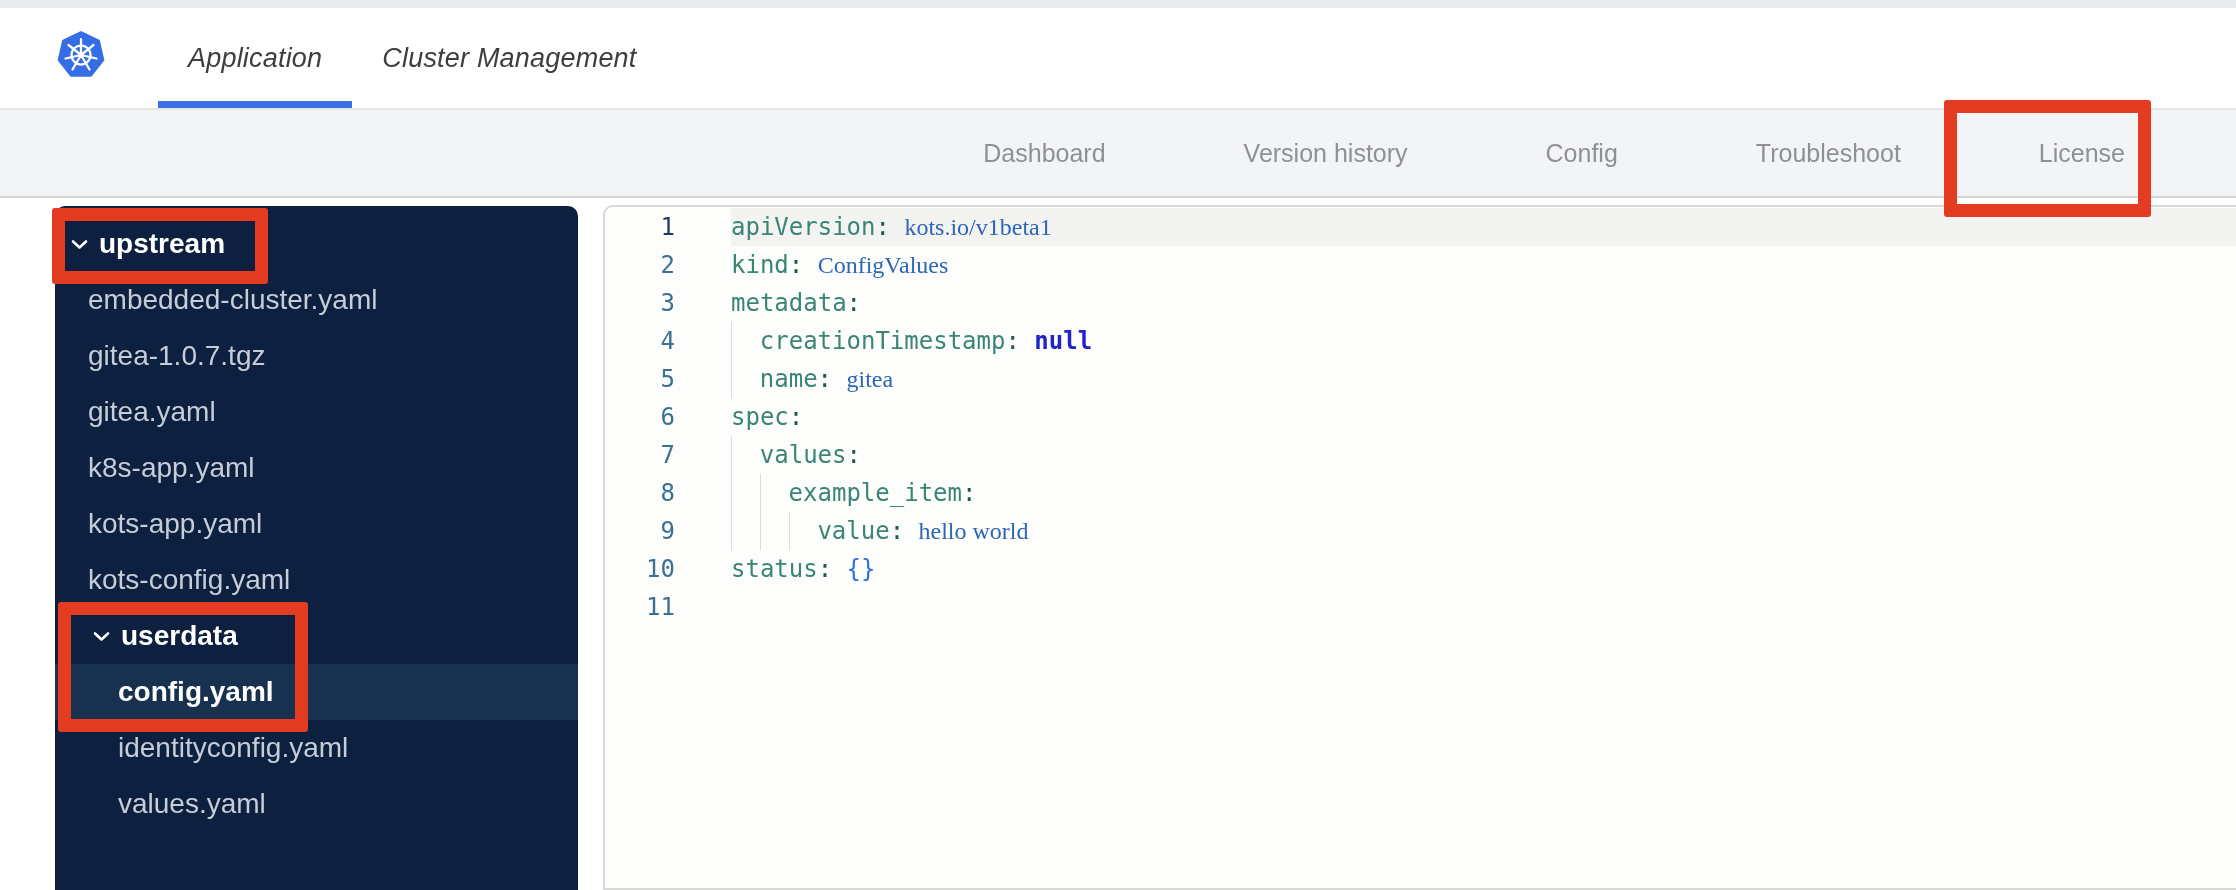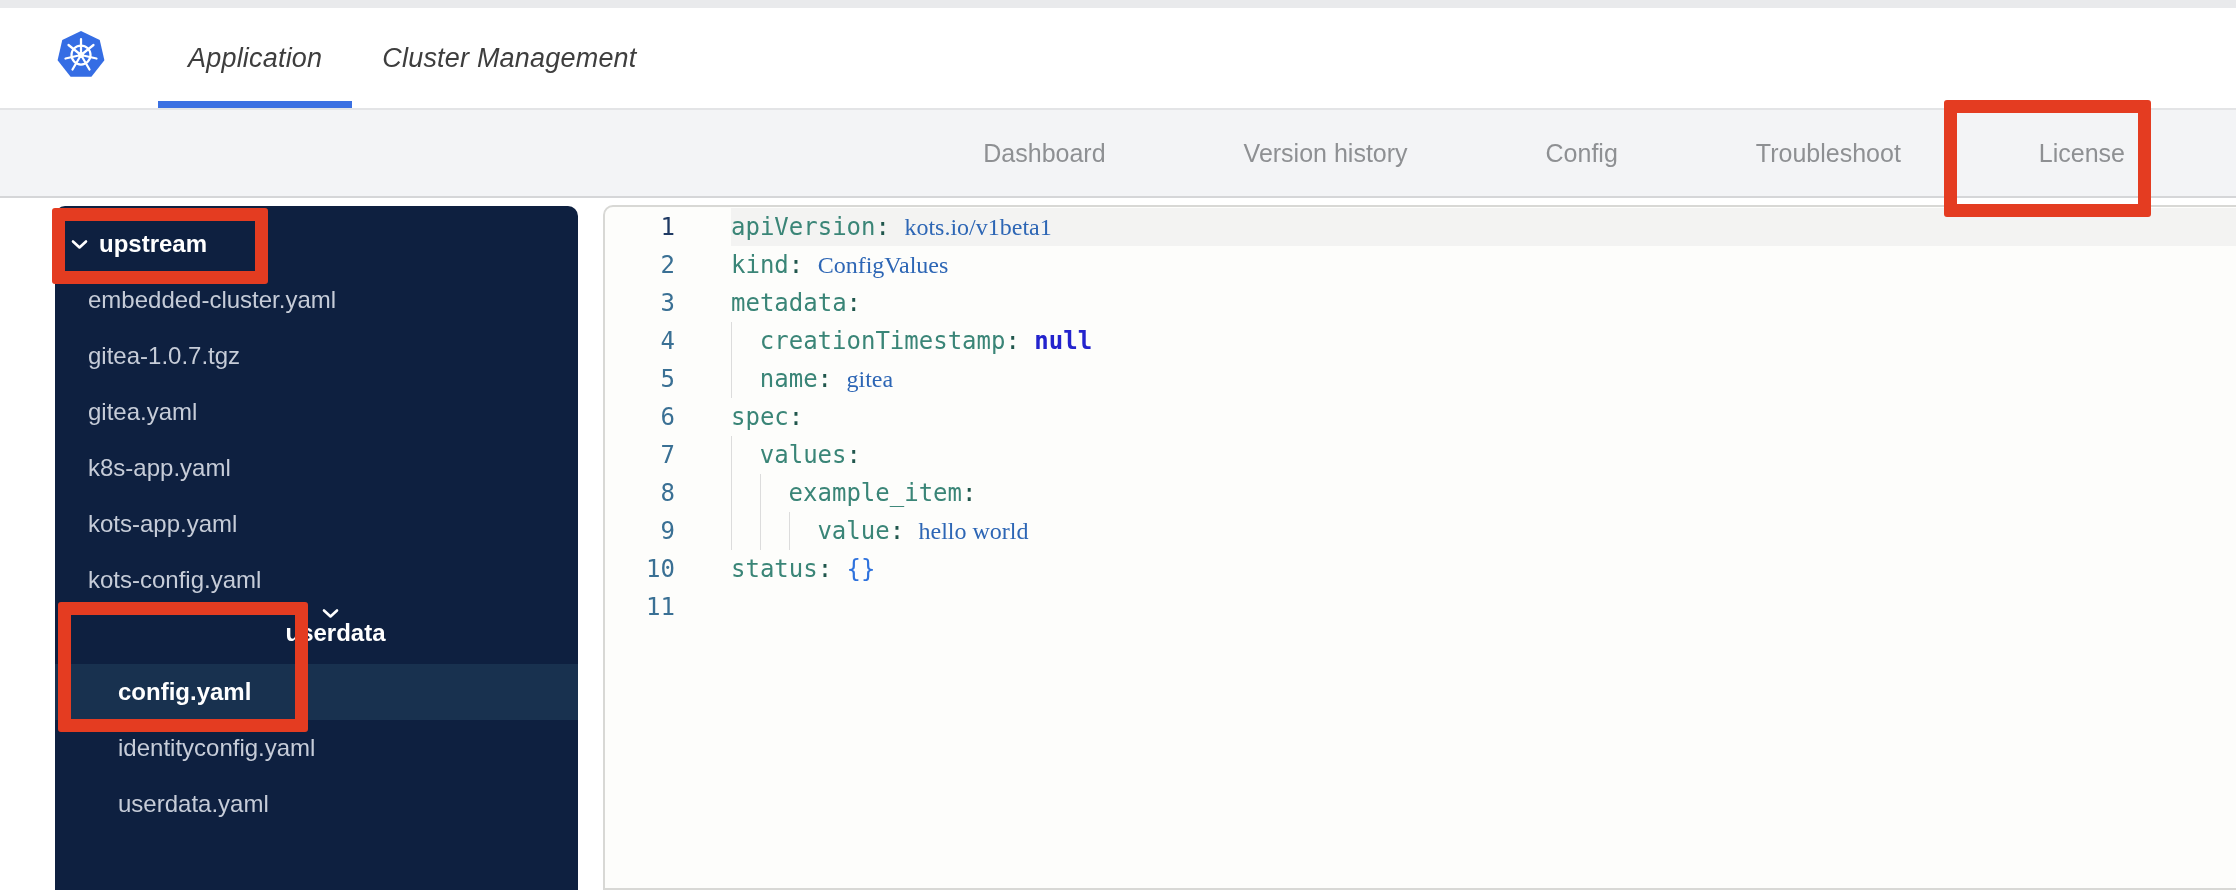--- a/index.html
+++ b/index.html
@@ -23,27 +23,27 @@
   .subnav-tab { margin-left:118px; display:flex; align-items:center; font-size:25px;
                 color:var(--nav-text); position:relative; padding:0 10px; cursor:pointer; }
   .subnav-tab.active { color:var(--nav-active-text); }
   .subnav-tab.active::after { content:''; position:absolute; left:0; right:0; bottom:0;
                 height:6px; background:var(--blue-underline); }
 
   
   .file-tree { position:absolute; left:55px; top:206px; width:523px; height:684px;
                background:var(--sidebar-bg); border-radius:10px 10px 0 0;
                padding-top:10px; overflow:hidden; }
-  .tree-row { height:56px; display:flex; align-items:center; font-size:24px;
+  .tree-row { height:56px; display:flex; align-items:center; font-size:28px;
               color:var(--file-text); cursor:pointer; }
   .tree-row .chev { display:flex; align-items:center; margin-right:11px; }
   .tree-row.folder { color:#fff; font-weight:700; }
   .tree-row.lvl0 { padding-left:16px; }
   .tree-row.lvl1 { padding-left:33px; }
-  .tree-row.lvl1.folder { padding-left:38px;flex-direction:column; }
+  .tree-row.lvl1.folder { padding-left:38px; }
   .tree-row.lvl2 { padding-left:63px; }
   .tree-row.selected { background:var(--row-selected); color:#fff; font-weight:700; }
 
   
   .editor { position:absolute; left:603px; top:205px; width:1670px; height:685px;
             background:var(--editor-bg); border:2px solid var(--editor-border);
             border-radius:10px 10px 0 0; overflow:hidden; padding-top:1px; }
   .code-line { display:flex; height:38px; line-height:38px;
                font-family:"DejaVu Sans Mono", monospace; font-size:24px; }
   .gutter { width:70px; flex:none; text-align:right; color:var(--gutter-num); }
@@ -140,21 +140,21 @@
       </span>
       <span>userdata</span>
     </div>
     <div class="tree-row lvl2 selected">
       <span>config.yaml</span>
     </div>
     <div class="tree-row lvl2">
       <span>identityconfig.yaml</span>
     </div>
     <div class="tree-row lvl2">
-      <span>userdata.yaml</span>
+      <span>values.yaml</span>
     </div>
   </aside>
 
 <section class="editor">
     <div class="code-line active">
       <div class="gutter">1</div>
       <div class="code"><span class="tk-key">apiVersion</span><span class="tk-colon">: </span><span class="tk-val">kots.io/v1beta1</span></div>
     </div>
     <div class="code-line">
       <div class="gutter">2</div>

